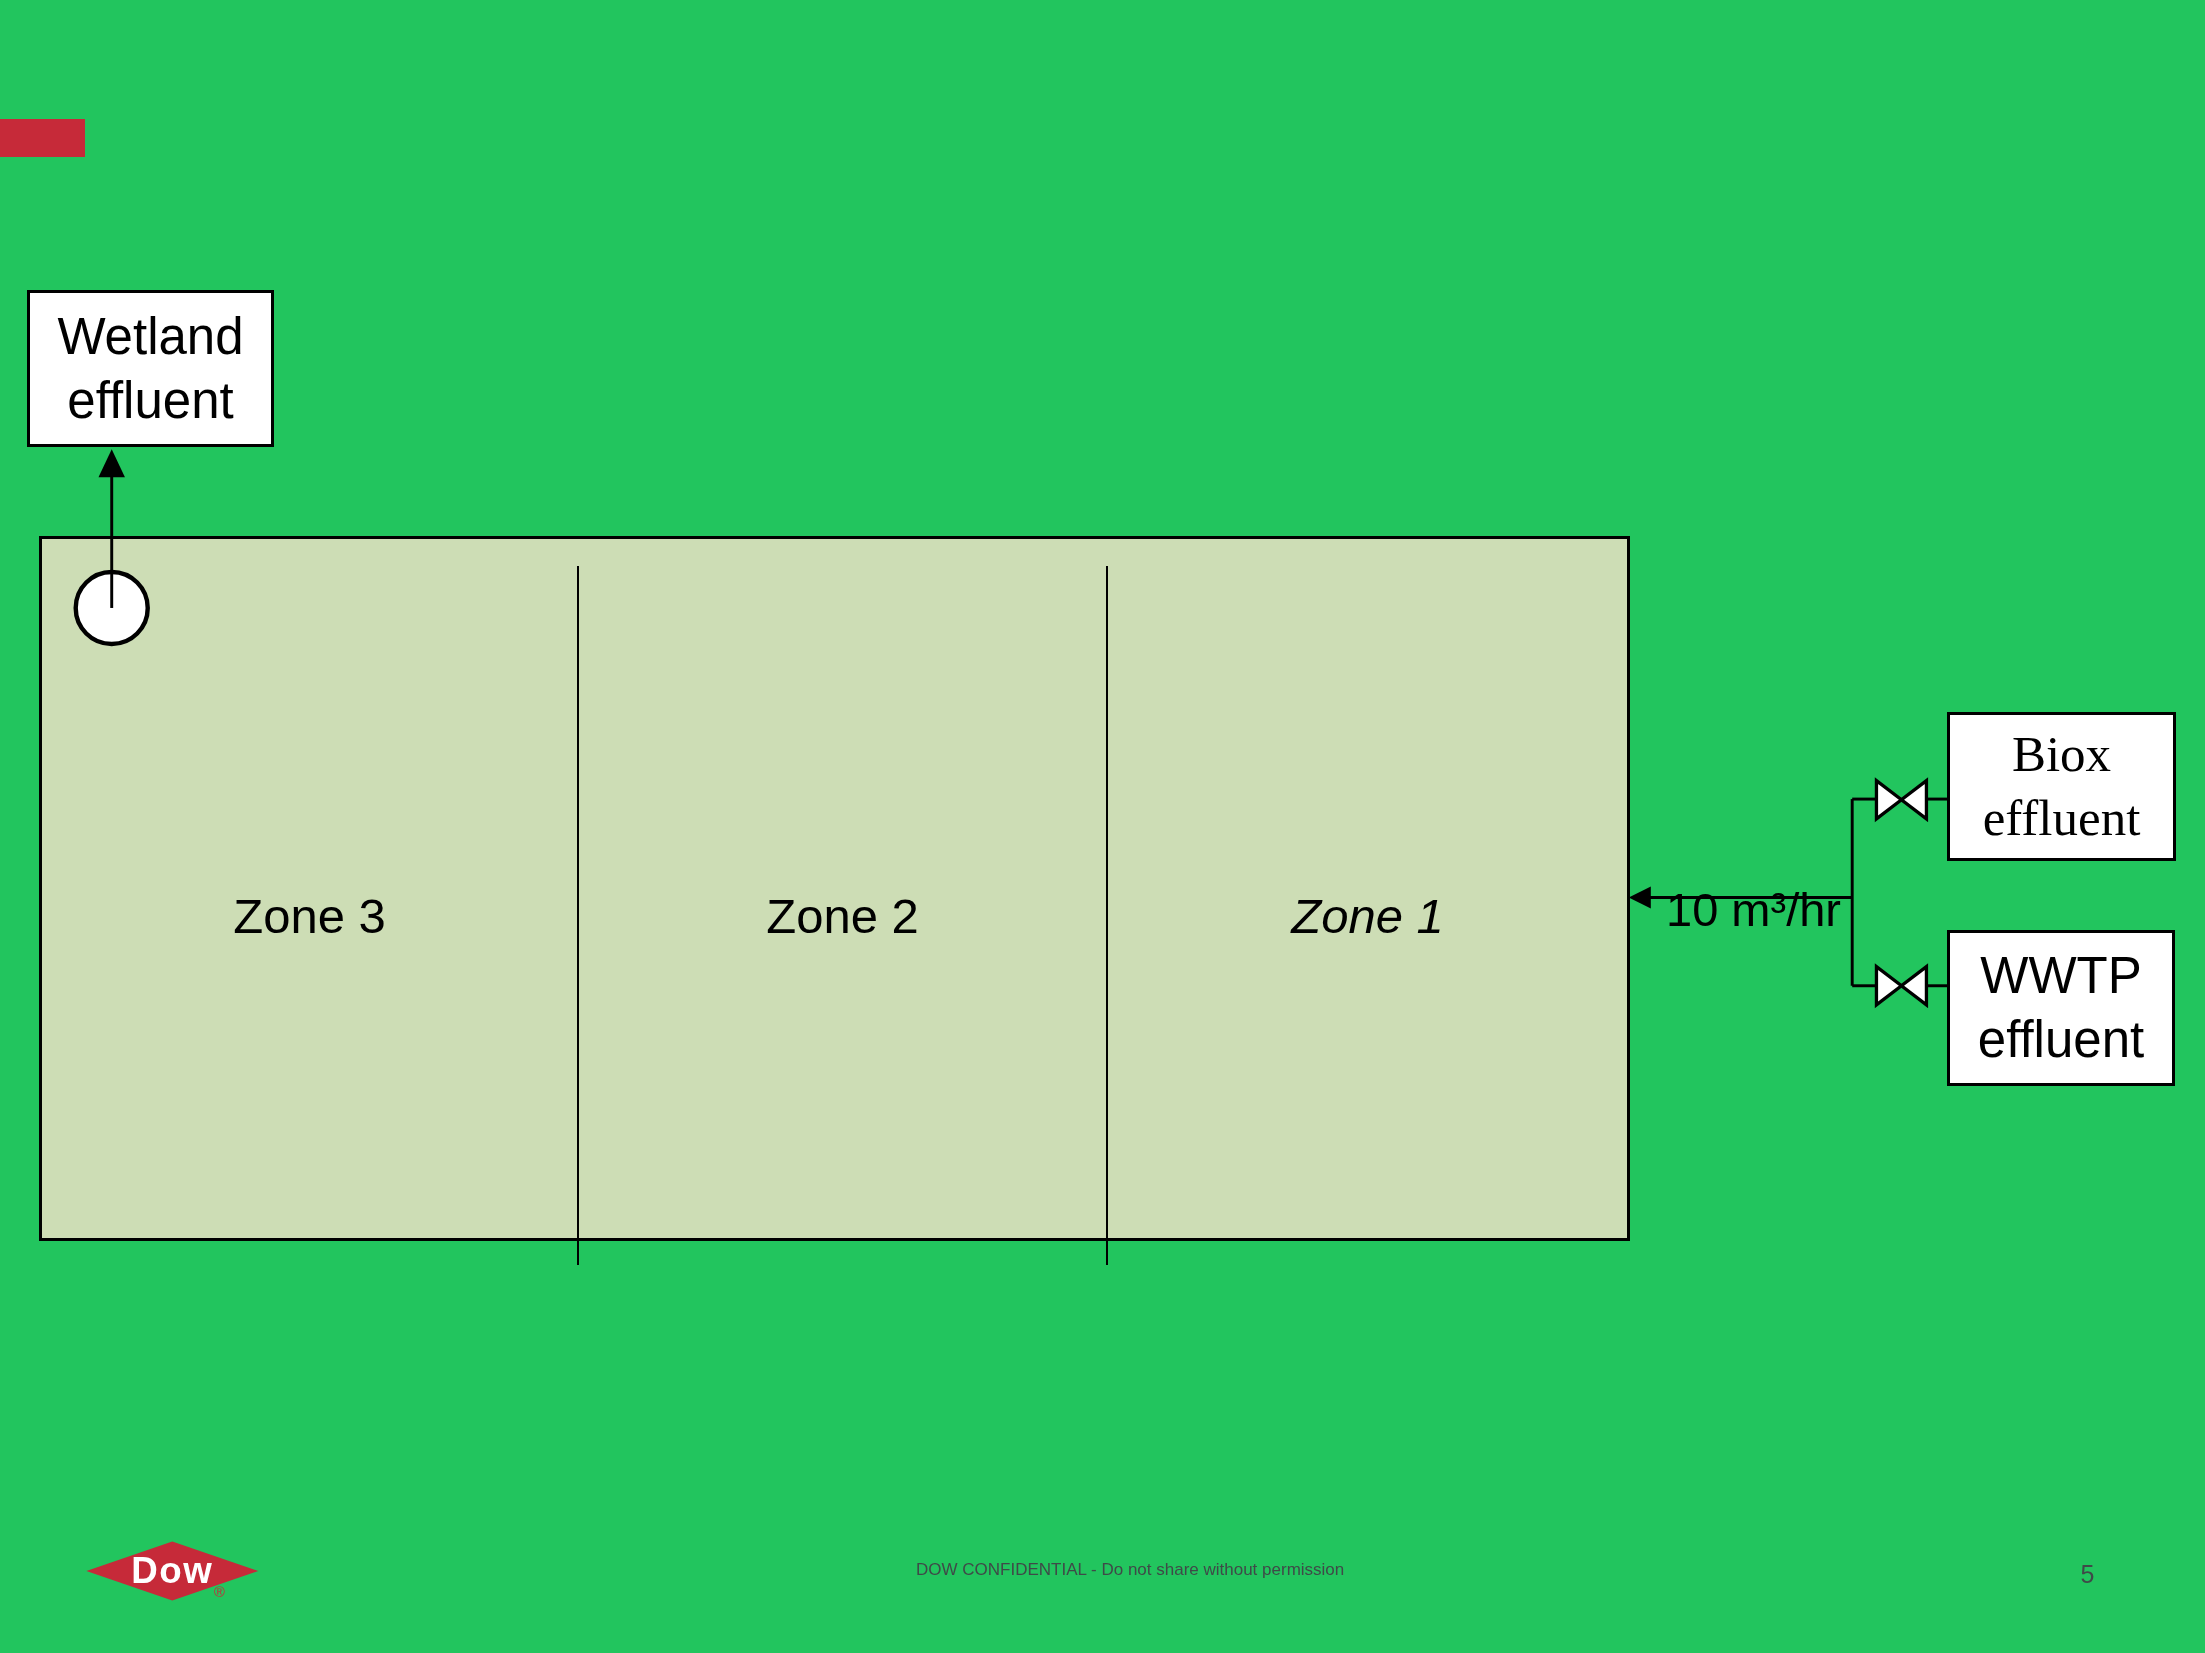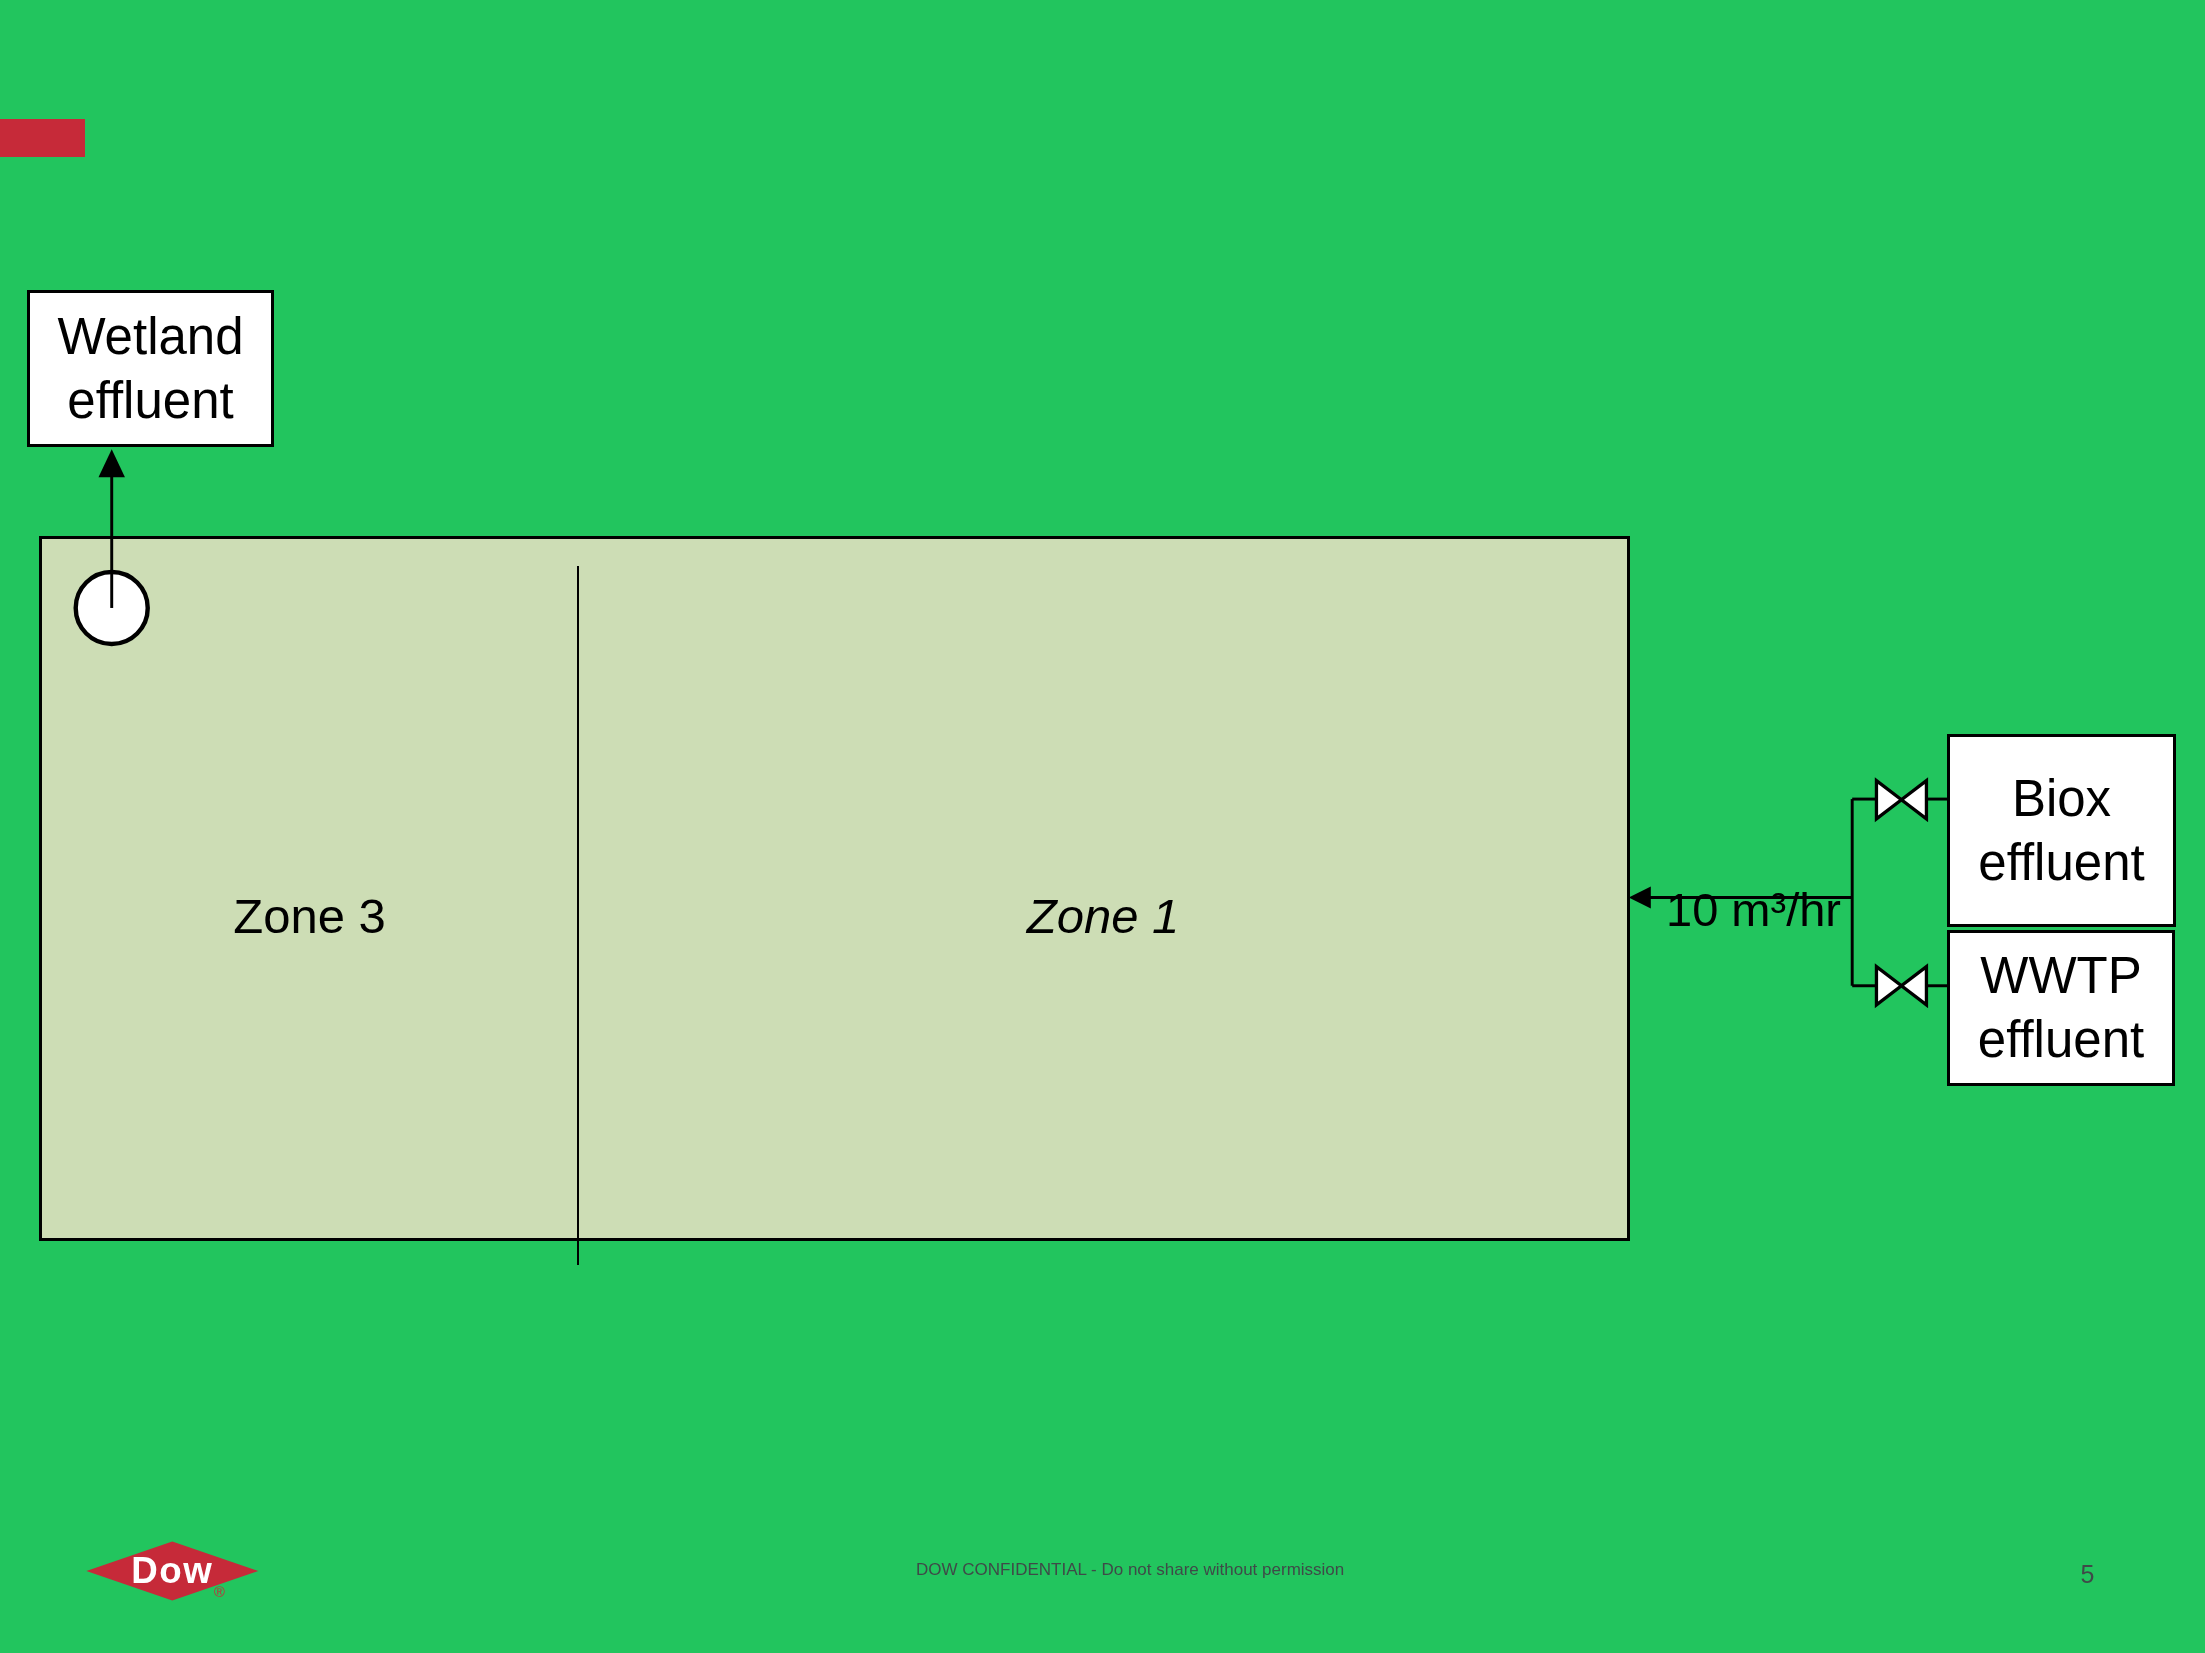--- a/index.html
+++ b/index.html
@@ -22,21 +22,21 @@
     position:absolute;left:0;top:119px;width:85px;height:38px;
     background:var(--accent-red,#C62A39);
   }
 
   .label-box{
     position:absolute;background:#ffffff;border:3.7px solid var(--line-black,#000);
     display:flex;align-items:center;justify-content:center;text-align:center;
     font-size:51px;line-height:1.25;color:#000;
   }
   .wetland-box{left:27px;top:290px;width:247px;height:157px;}
-  .biox-box{left:1947px;top:734px;width:229px;height:193px;}
+  .biox-box{left:1947px;top:712px;width:229px;height:149px;font-family:Liberation Serif, serif;}
   .wwtp-box{left:1947px;top:930px;width:228px;height:156px;}
 
   .pond{
     position:absolute;left:39px;top:536px;width:1591px;height:705px;
     background:var(--pond-green,#CDDDB5);
     border:3.7px solid var(--line-black,#000);
     display:flex;flex-direction:row;
   }
   .zone{
     display:flex;align-items:center;justify-content:center;
@@ -70,20 +70,23 @@
 
   <div class="accent-bar"></div>
 
   <div class="label-box wetland-box">
     <span>Wetland effluent</span>
   </div>
 
   <div class="pond">
     <div class="zone zone-3">
       <span>Zone 3</span>
+    </div>
+    <div class="zone zone-2">
+      <span>Zone 2</span>
     </div>
     <div class="zone zone-1">
       <span>Zone 1</span>
     </div>
   </div>
 
   <div class="flow-label">10 m³/hr</div>
 
   <div class="label-box biox-box">
     <span>Biox effluent</span>

